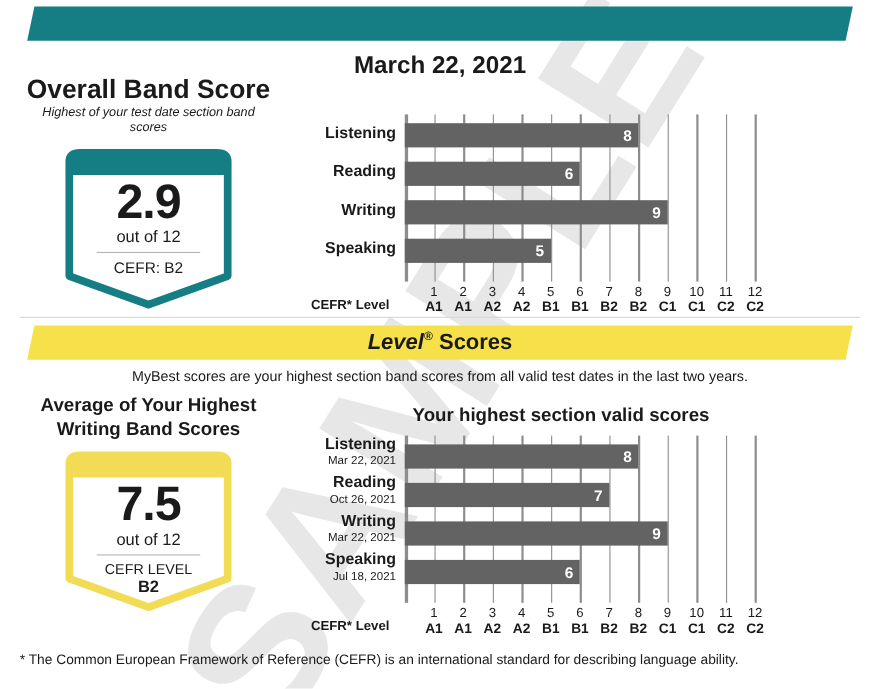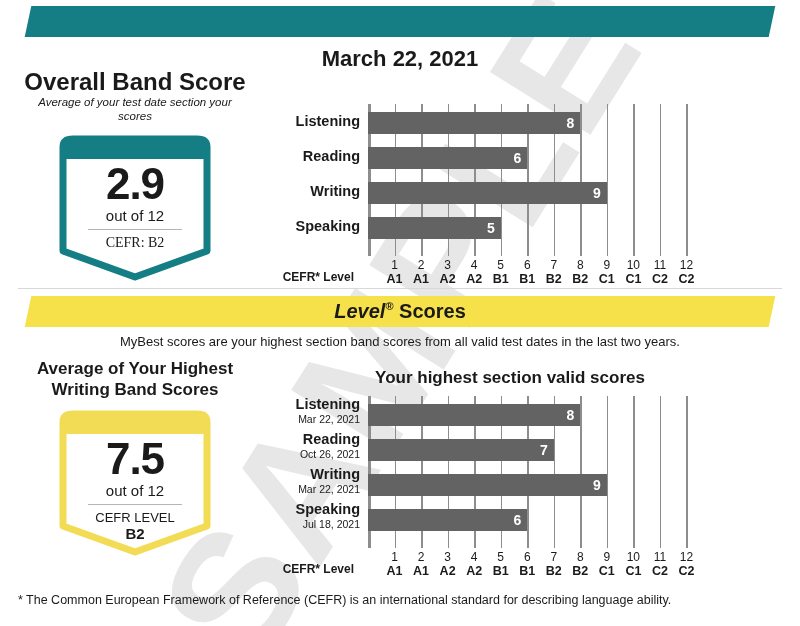--- a/index.html
+++ b/index.html
@@ -157,21 +157,20 @@
   }
   .badge-rule {
     width: 94px;
     height: 1px;
     background: #b5b5b5;
     margin: 5px auto 5px auto;
   }
   .badge-cefr {
     font-size: 14px;
     line-height: 16px;
-    font-family: Liberation Serif, serif;
   }
   .badge-cefr-level-label {
     font-size: 13px;
     line-height: 15px;
   }
   .badge-cefr-level-value {
     font-size: 15px;
     font-weight: bold;
     line-height: 17px;
   }
@@ -332,21 +331,21 @@
 
 <div class="layer">
 
   <div class="banner" id="banner-test-date">
     <div class="banner-skew"></div>
   </div>
 
   <div id="test-date-title">March 22, 2021</div>
 
   <div class="badge-heading" id="overall-heading">Overall Band Score</div>
-  <div id="overall-subheading">Average of your test date section your scores</div>
+  <div id="overall-subheading">Highest of your test date section band scores</div>
 
   <div class="badge" id="badge-overall">
     <svg width="160" height="150" viewBox="0 0 160 150">
       <path d="M8 14 Q8 6 18 6 L142 6 Q152 6 152 14 L152 118 L80 144 L8 118 Z" fill="#ffffff" stroke="#147E84" stroke-width="7" stroke-linejoin="round"></path>
       <path d="M8 14 Q8 6 18 6 L142 6 Q152 6 152 14 L152 26 L8 26 Z" fill="#147E84"></path>
     </svg>
     <div class="badge-body">
       <div class="badge-score">2.9</div>
       <div class="badge-outof">out of 12</div>
       <div class="badge-rule"></div>

